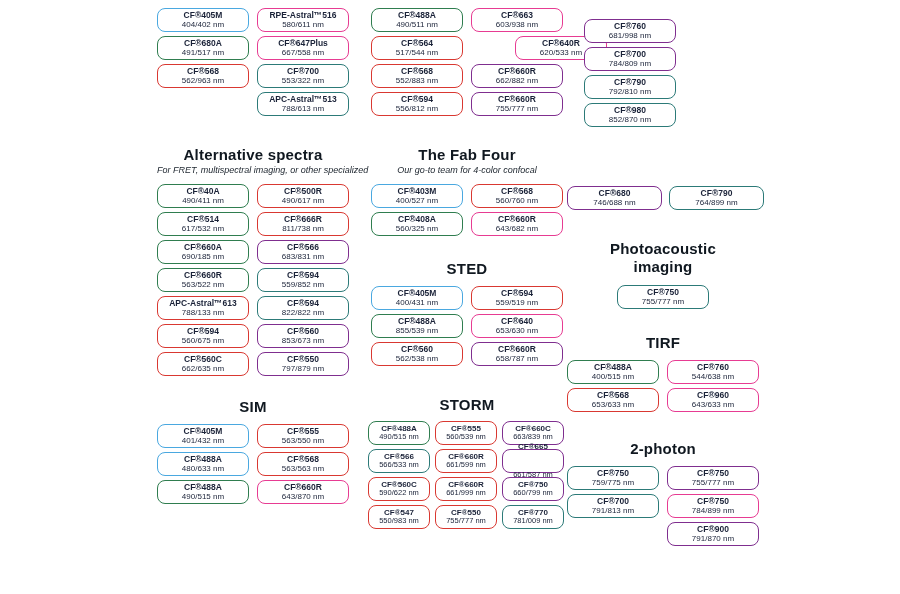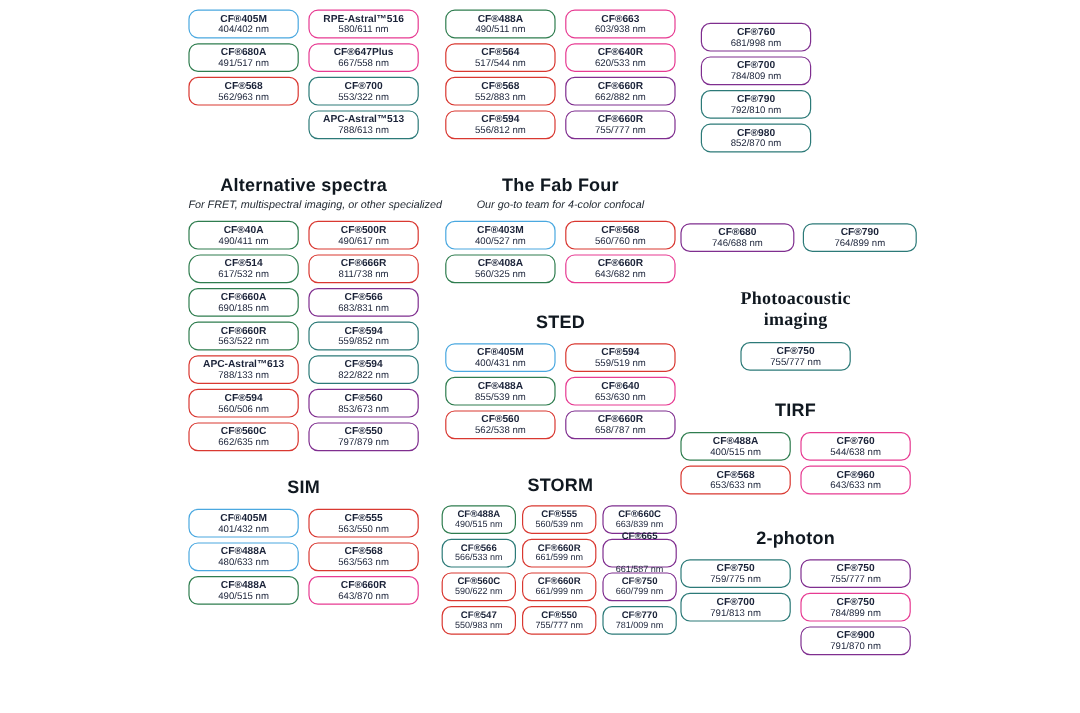--- a/index.html
+++ b/index.html
@@ -34,21 +34,21 @@
   #g-alt  { left:157px; top:146px; width:192px; }
   #g-fab  { left:371px; top:146px; width:192px; }
   #g-sted { left:371px; top:260px; width:192px; }
   #g-sted .group-title { margin-bottom:9px; }
 
   #g-pair { left:567px; top:186px; }
   #g-pair .cols { gap:7px; }
   #g-pair .chip { width:95px;justify-content:center; }
 
   #g-photo { left:567px; top:240px; width:192px; }
-  #g-photo .group-title { width:130px; margin:0 auto 9px auto; line-height:1.2;font-family:Liberation Serif, serif; }
+  #g-photo .group-title { width:130px; margin:0 auto 9px auto; line-height:1.2; }
   #g-photo .cols { justify-content:center; }
 
   #g-tirf { left:567px; top:334px; width:192px; }
   #g-tirf .group-title { margin-bottom:9px; }
 
   #g-sim  { left:157px; top:398px; width:192px; }
   #g-sim .group-title { margin-bottom:9px; }
 
   #g-storm { left:368px; top:396px; width:198px; }
   #g-storm .group-title { margin-bottom:8px; }
@@ -120,21 +120,21 @@
           <div class="chip" style="border-color: rgb(217, 56, 49);">
     <div class="chip-name">CF®594</div>
     <div class="chip-value">556/812 nm</div>
   </div>
         </div>
         <div class="col">
           <div class="chip" style="border-color: rgb(231, 59, 146);">
     <div class="chip-name">CF®663</div>
     <div class="chip-value">603/938 nm</div>
   </div>
-          <div class="chip" style="border-color: rgb(231, 59, 146);">
+          <div class="chip" style="border-color: rgb(231, 59, 146); margin-left: 44px;">
     <div class="chip-name">CF®640R</div>
     <div class="chip-value">620/533 nm</div>
   </div>
           <div class="chip" style="border-color: rgb(127, 46, 143);">
     <div class="chip-name">CF®660R</div>
     <div class="chip-value">662/882 nm</div>
   </div>
           <div class="chip" style="border-color: rgb(127, 46, 143);">
     <div class="chip-name">CF®660R</div>
     <div class="chip-value">755/777 nm</div>
@@ -168,39 +168,39 @@
 
   <div class="group" id="g-alt">
     <div class="group-title">Alternative spectra</div>
     <div class="group-subtitle">For FRET, multispectral imaging, or other specialized</div>
     <div class="cols">
         <div class="col">
           <div class="chip" style="border-color: rgb(47, 125, 79);">
     <div class="chip-name">CF®40A</div>
     <div class="chip-value">490/411 nm</div>
   </div>
-          <div class="chip" style="border-color: rgb(47, 125, 79); border-radius: 10px;">
+          <div class="chip" style="border-color: rgb(47, 125, 79);">
     <div class="chip-name">CF®514</div>
     <div class="chip-value">617/532 nm</div>
   </div>
           <div class="chip" style="border-color: rgb(47, 125, 79);">
     <div class="chip-name">CF®660A</div>
     <div class="chip-value">690/185 nm</div>
   </div>
           <div class="chip" style="border-color: rgb(47, 125, 79);">
     <div class="chip-name">CF®660R</div>
     <div class="chip-value">563/522 nm</div>
   </div>
           <div class="chip" style="border-color: rgb(217, 56, 49);">
     <div class="chip-name">APC-Astral™613</div>
     <div class="chip-value">788/133 nm</div>
   </div>
           <div class="chip" style="border-color: rgb(217, 56, 49);">
     <div class="chip-name">CF®594</div>
-    <div class="chip-value">560/506 nm</div>
+    <div class="chip-value">560/675 nm</div>
   </div>
           <div class="chip" style="border-color: rgb(217, 56, 49);">
     <div class="chip-name">CF®560C</div>
     <div class="chip-value">662/635 nm</div>
   </div>
         </div>
         <div class="col">
           <div class="chip" style="border-color: rgb(217, 56, 49);">
     <div class="chip-name">CF®500R</div>
     <div class="chip-value">490/617 nm</div>

